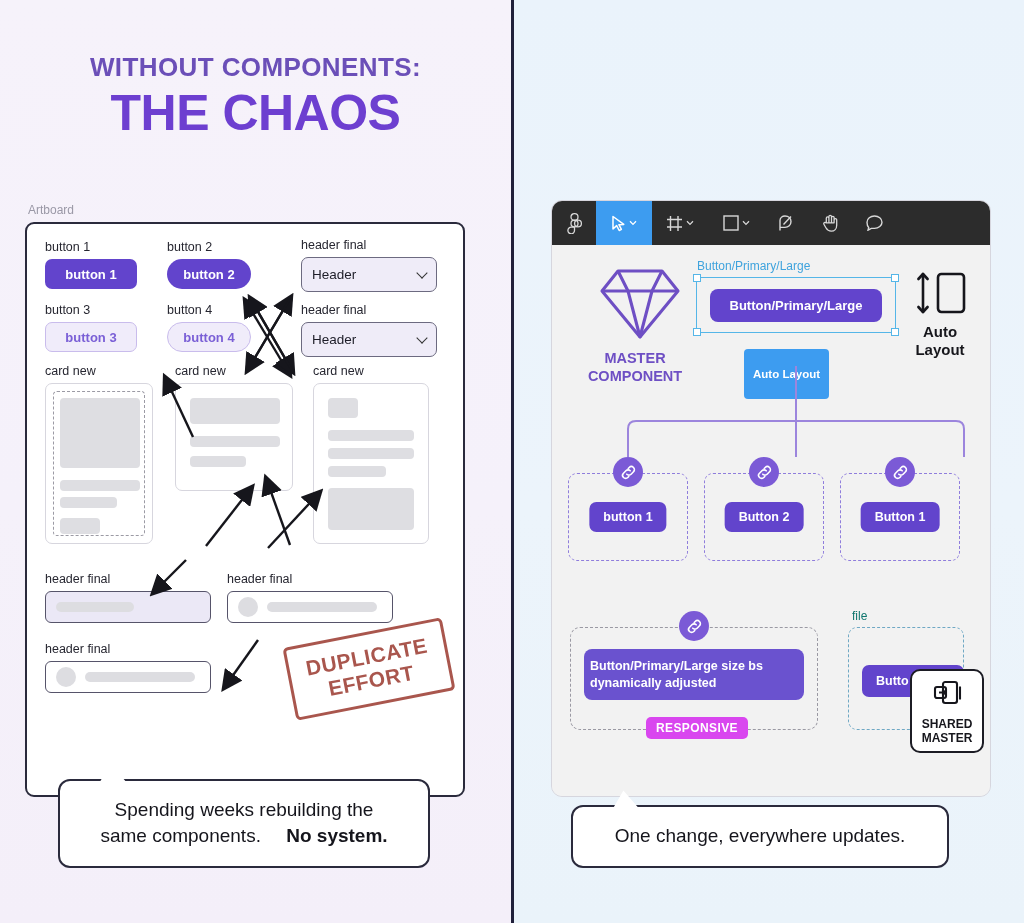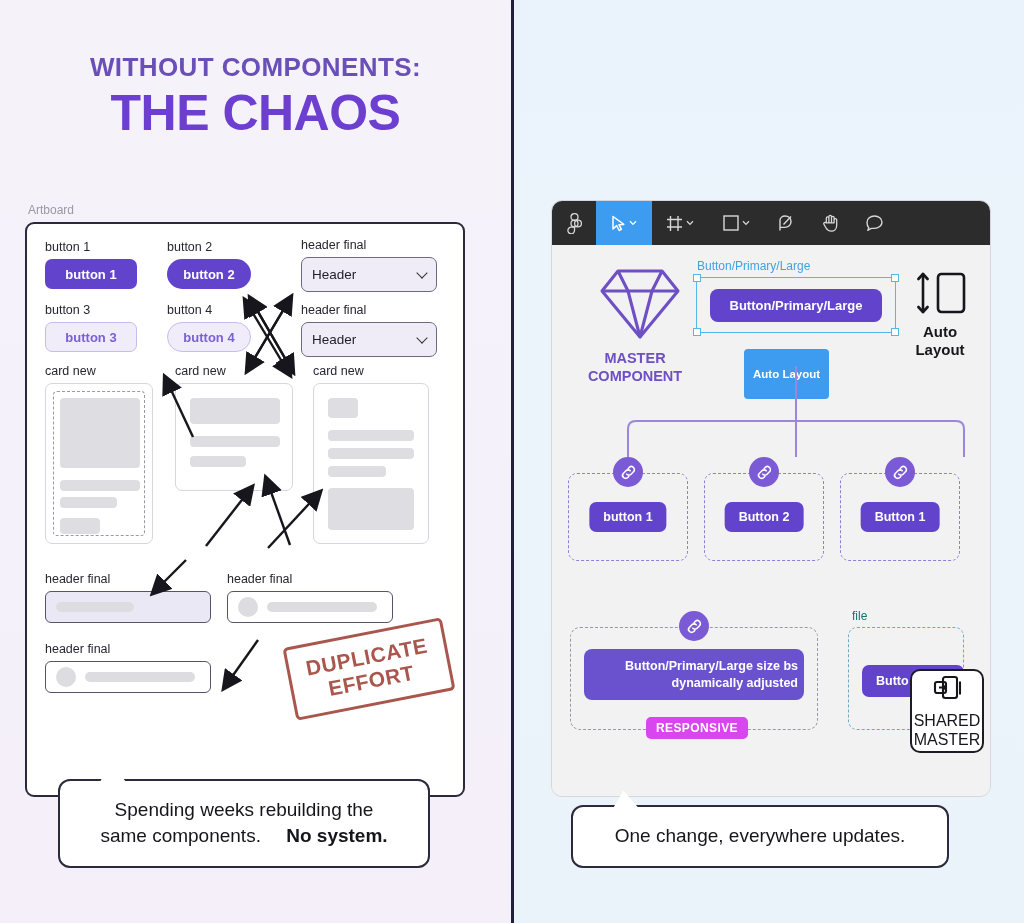--- a/index.html
+++ b/index.html
@@ -169,21 +169,21 @@
     background: #7b5ad6; color: #fff; display:flex; align-items:center; justify-content:center;
   }
 
   .respbox {
     position: absolute; left: 18px; top: 382px; width: 248px; height: 103px;
     border: 1.8px dashed #9a99a3; border-radius: 10px;
   }
   .respbtn {
     position: absolute; left: 32px; top: 404px; width: 220px;
     background: #6a52cf; color: #fff; border-radius: 8px; padding: 9px 6px;
-    font-size: 12.5px; font-weight: 600; text-align: right; line-height: 1.33;
+    font-size: 12.5px; font-weight: 600; text-align: left; line-height: 1.33;
   }
   .respchip {
     position: absolute; left: 94px; top: 472px;
     background: #d946ef; color: #fff; font-size: 12px; font-weight: 700;
     letter-spacing: .4px; padding: 4px 10px; border-radius: 5px;
   }
 
   .filelabel { position: absolute; left: 300px; top: 364px; font-size: 12px; color: #0f766e; }
   .filebox {
     position: absolute; left: 296px; top: 382px; width: 116px; height: 103px;
@@ -194,21 +194,21 @@
     background: #6244cc; color: #fff; border-radius: 7px;
     display:flex; align-items:center; padding-left: 14px;
     font-size: 12.5px; font-weight: 600;
   }
   .slcard {
     position: absolute; left: 358px; top: 424px; width: 74px; height: 84px;
     background: #fff; border: 2px solid #1c1c24; border-radius: 10px;
     display:flex; flex-direction: column; align-items:center; justify-content:center; gap:4px;
   }
   .slcard .sltxt {
-    font-size: 16px; font-weight: 400; color: #16161c; text-align: center; line-height: 1.18;
+    font-size: 12px; font-weight: 700; color: #16161c; text-align: center; line-height: 1.18;
   }
 
   
   .bubble {
     position: absolute; bottom: 55px;
     background: #fff; border: 2.5px solid #2a2a3c; border-radius: 12px;
     padding: 16px 18px; text-align: center;
     font-size: 19px; color: #15151c; line-height: 1.4;
   }
   .bubble b { font-weight: 700; margin-left: 20px; }

